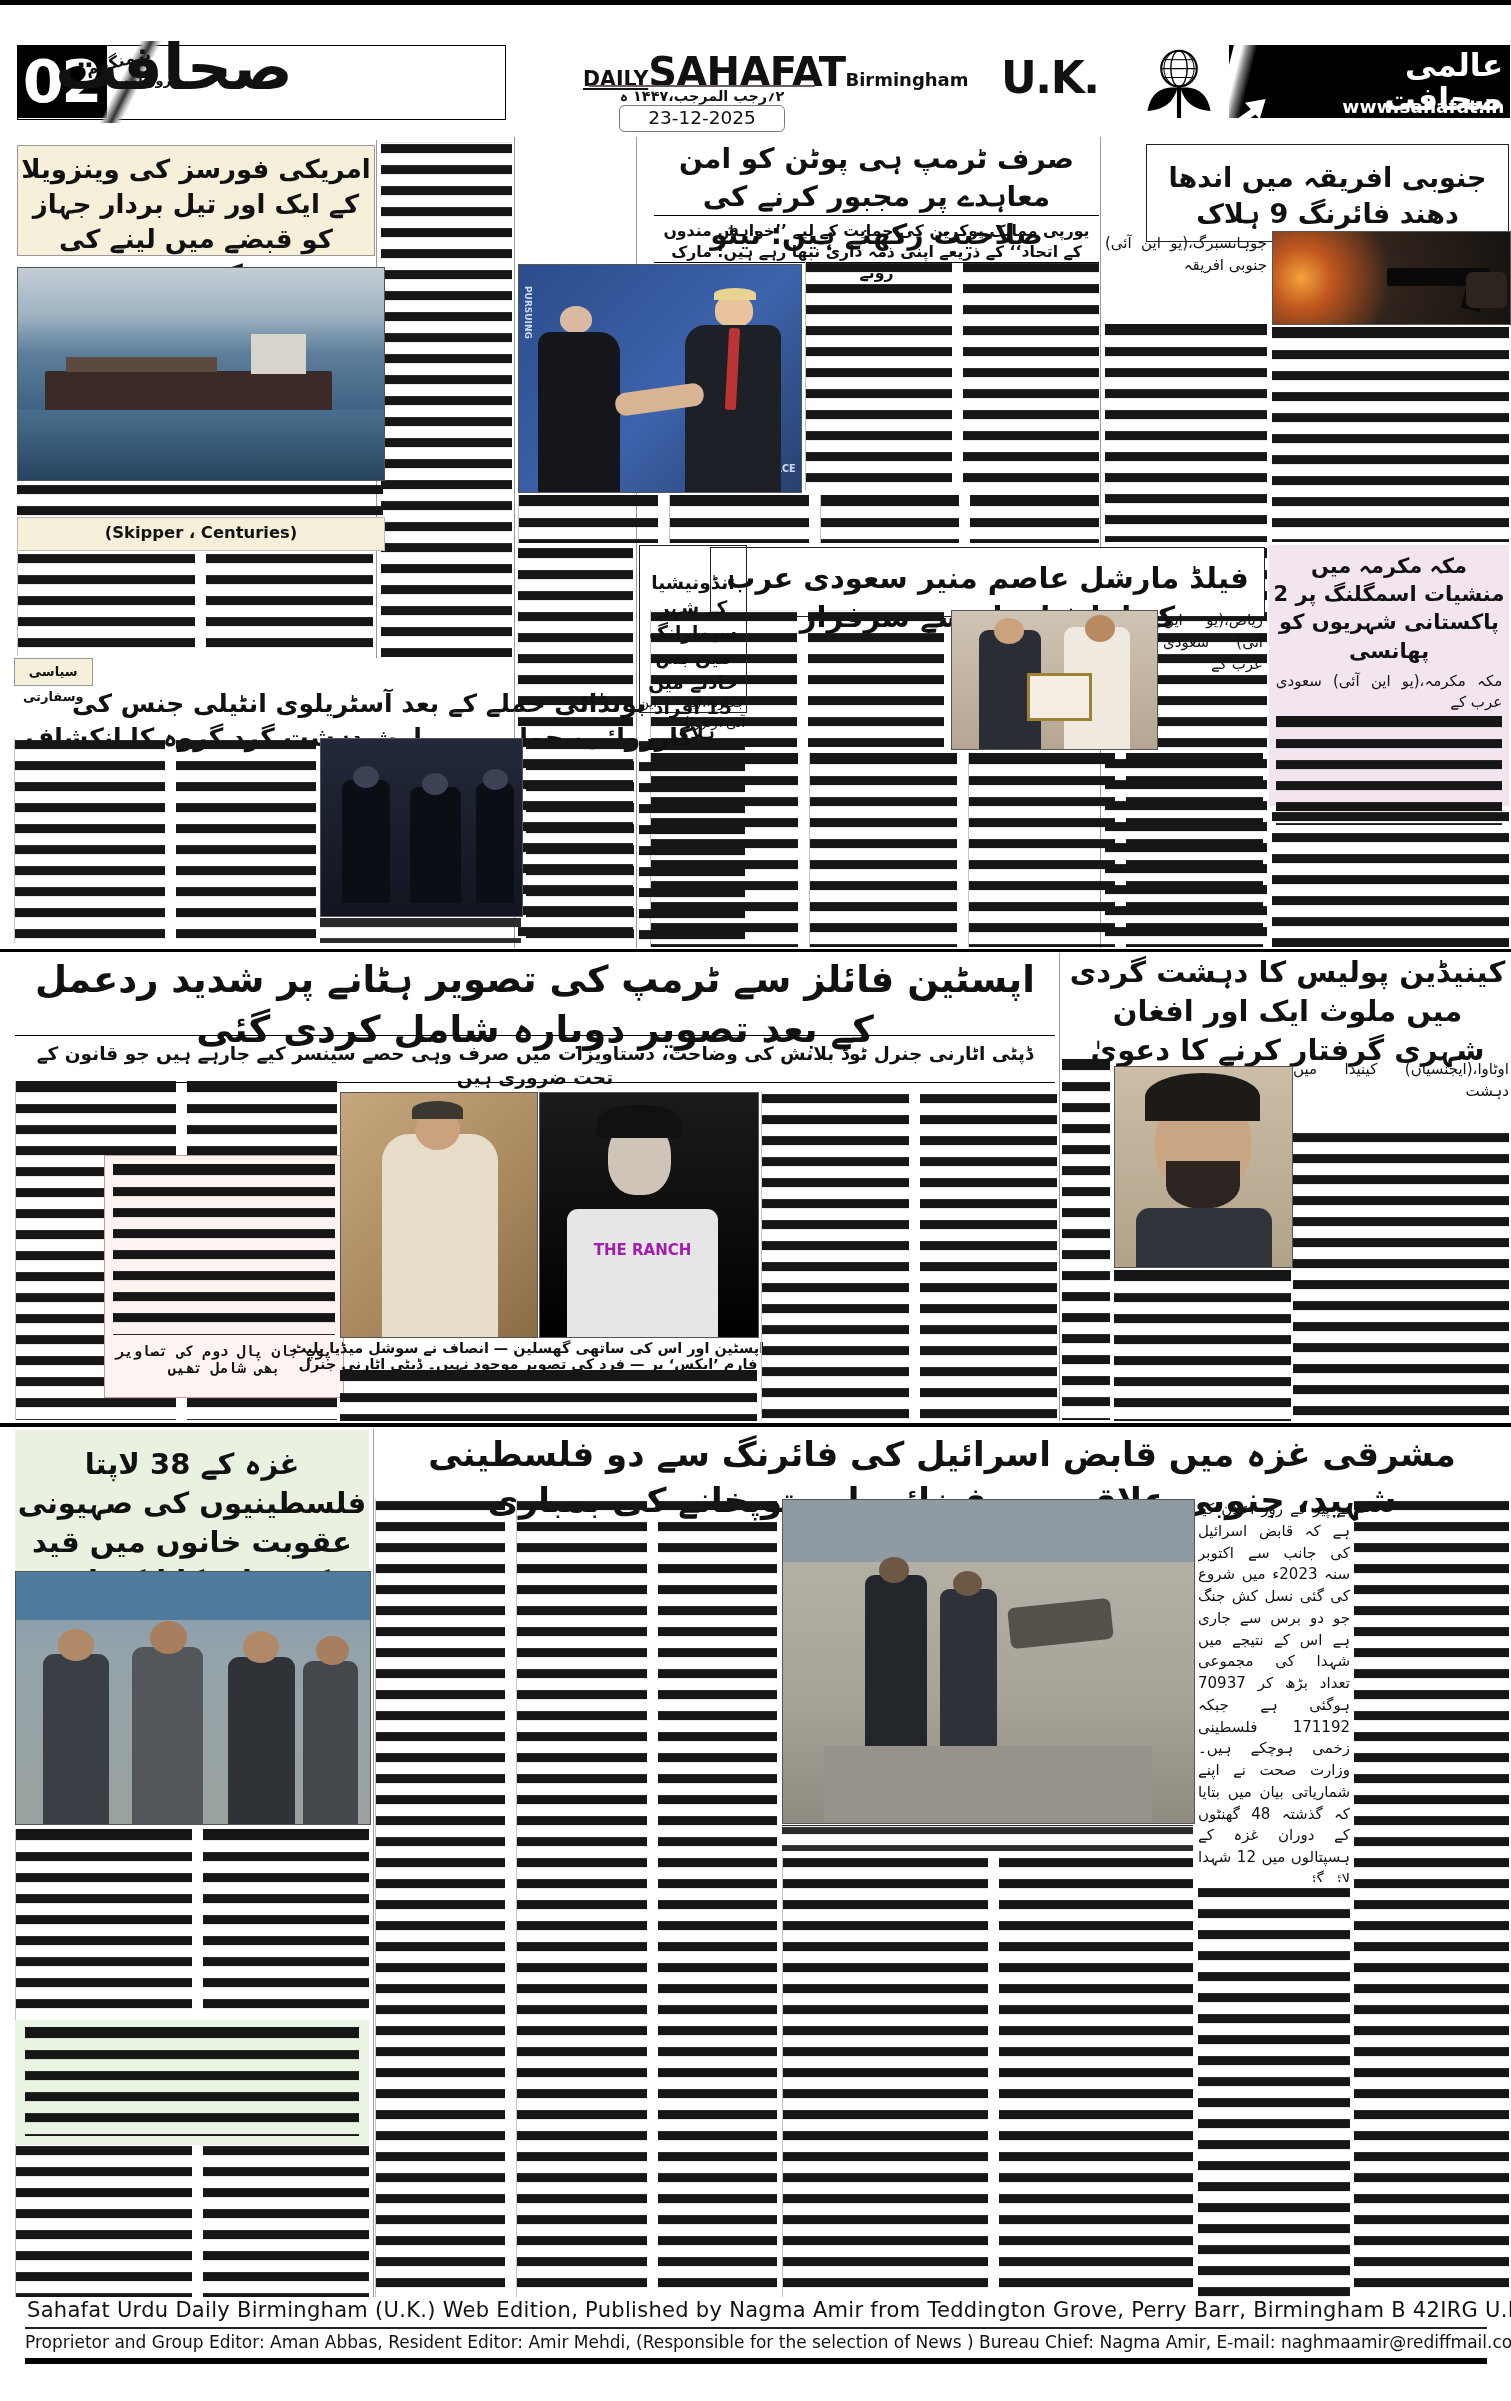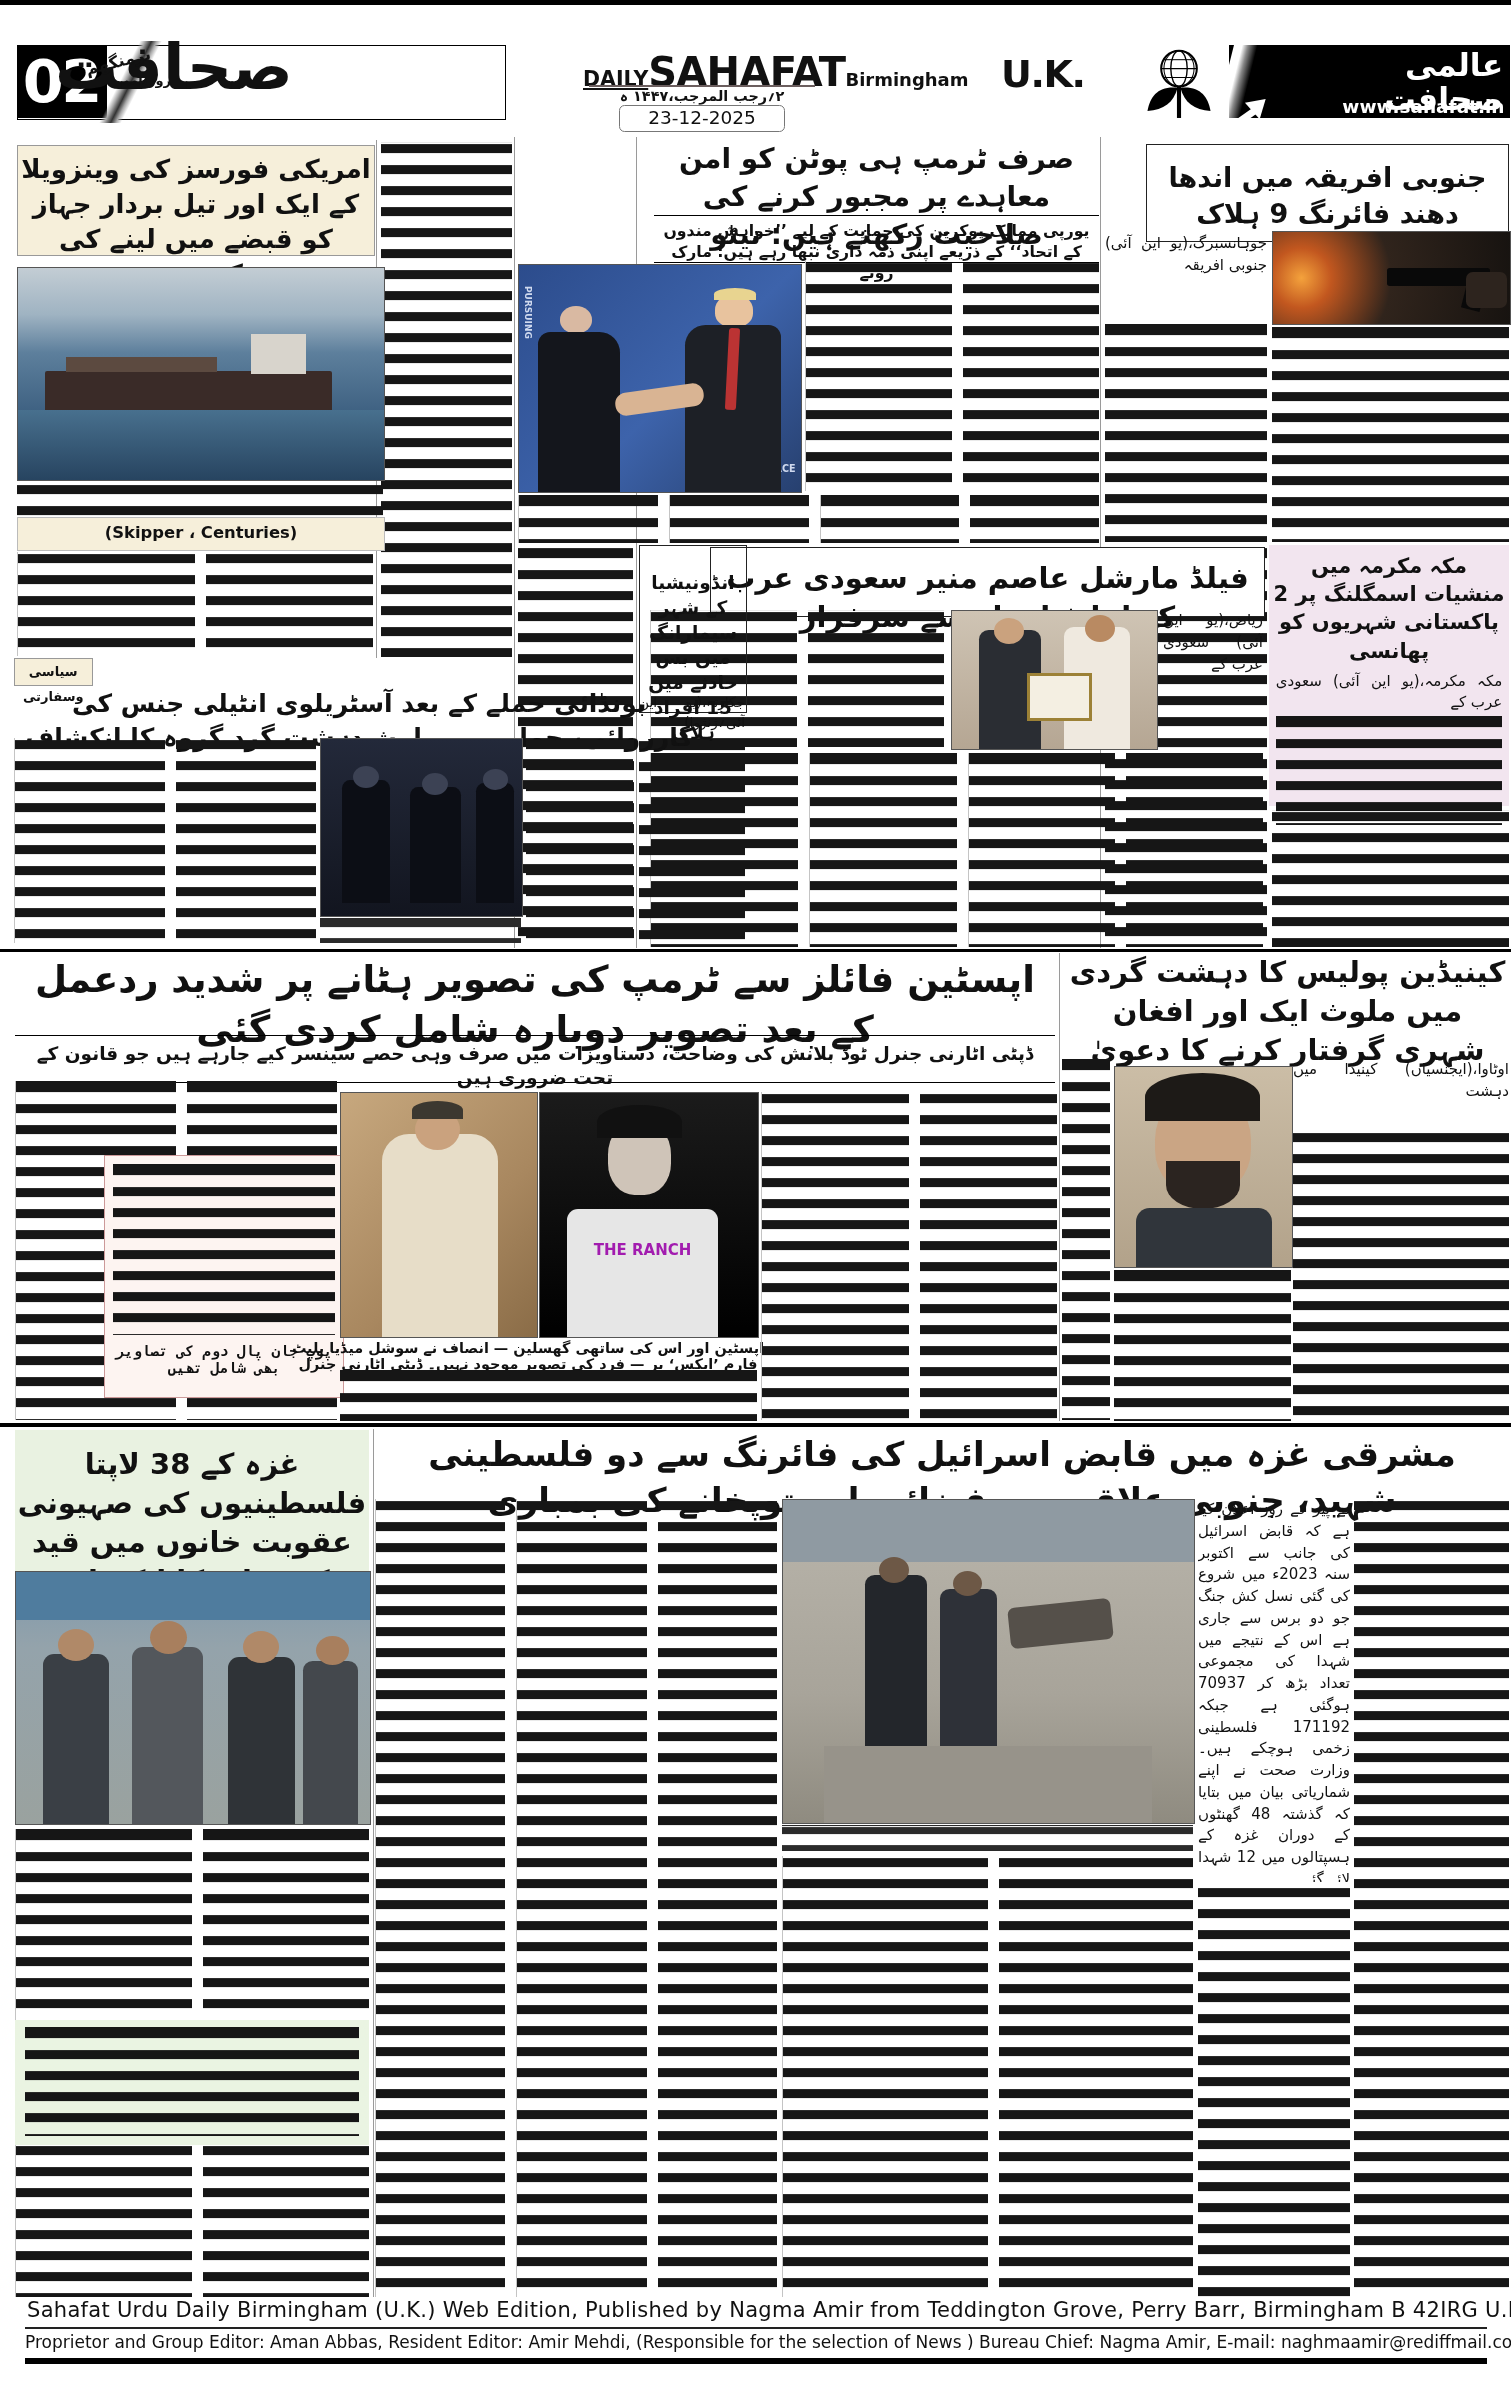--- a/index.html
+++ b/index.html
@@ -38,21 +38,21 @@
     <div class="abs rtl" style="right:354px;top:5.5px;font-size:16.4px;font-weight:bold;transform:rotate(-14deg);">برمنگھم</div>
   </div>
 
   <div class="abs ltr" style="left:583px;top:49px;width:342px;height:37px;white-space:nowrap;">
     <span style="font-weight:bold;font-size:20.5px;text-decoration:underline;">DAILY</span><span style="font-weight:bold;font-size:40px;letter-spacing:-0.7px;">SAHAFAT</span><span style="font-weight:bold;font-size:18px;">Birmingham</span>
   </div>
   <div class="abs" style="left:589px;top:85px;width:226px;height:2.1px;background:#6b5e5e;"></div>
   <div class="abs rtl" style="left:589px;top:88px;width:226px;text-align:center;font-size:14.4px;font-weight:bold;">۲؍رجب المرجب،۱۴۴۷ ہ</div>
   <div class="abs ltr" style="left:619px;top:105px;width:164px;height:25px;border:1.4px solid #777;border-radius:5.5px;text-align:center;font-weight:normal;font-size:18.5px;line-height:23px;">23-12-2025</div>
 
-  <div class="abs ltr" style="left:1001px;top:52px;font-weight:bold;font-size:38px;letter-spacing:-1.4px;">U.K.</div>
+  <div class="abs ltr" style="left:1001px;top:52px;font-weight:bold;font-size:44px;letter-spacing:-1.4px;">U.K.</div>
 
   <div class="abs" style="left:1131px;top:48px;width:96px;height:70px;">
     <svg width="96" height="70" viewBox="0 0 140 102">
       <circle cx="70" cy="30" r="26" fill="none" stroke="#000" stroke-width="3"></circle>
       <ellipse cx="70" cy="30" rx="12" ry="26" fill="none" stroke="#000" stroke-width="2"></ellipse>
       <ellipse cx="70" cy="30" rx="22" ry="26" fill="none" stroke="#000" stroke-width="1.5"></ellipse>
       <line x1="44" y1="30" x2="96" y2="30" stroke="#000" stroke-width="2"></line>
       <line x1="48" y1="17" x2="92" y2="17" stroke="#000" stroke-width="1.5"></line>
       <line x1="48" y1="43" x2="92" y2="43" stroke="#000" stroke-width="1.5"></line>
       <path d="M68 58 C40 55 28 70 24 92 C48 90 62 80 68 58 Z" fill="#000"></path>

